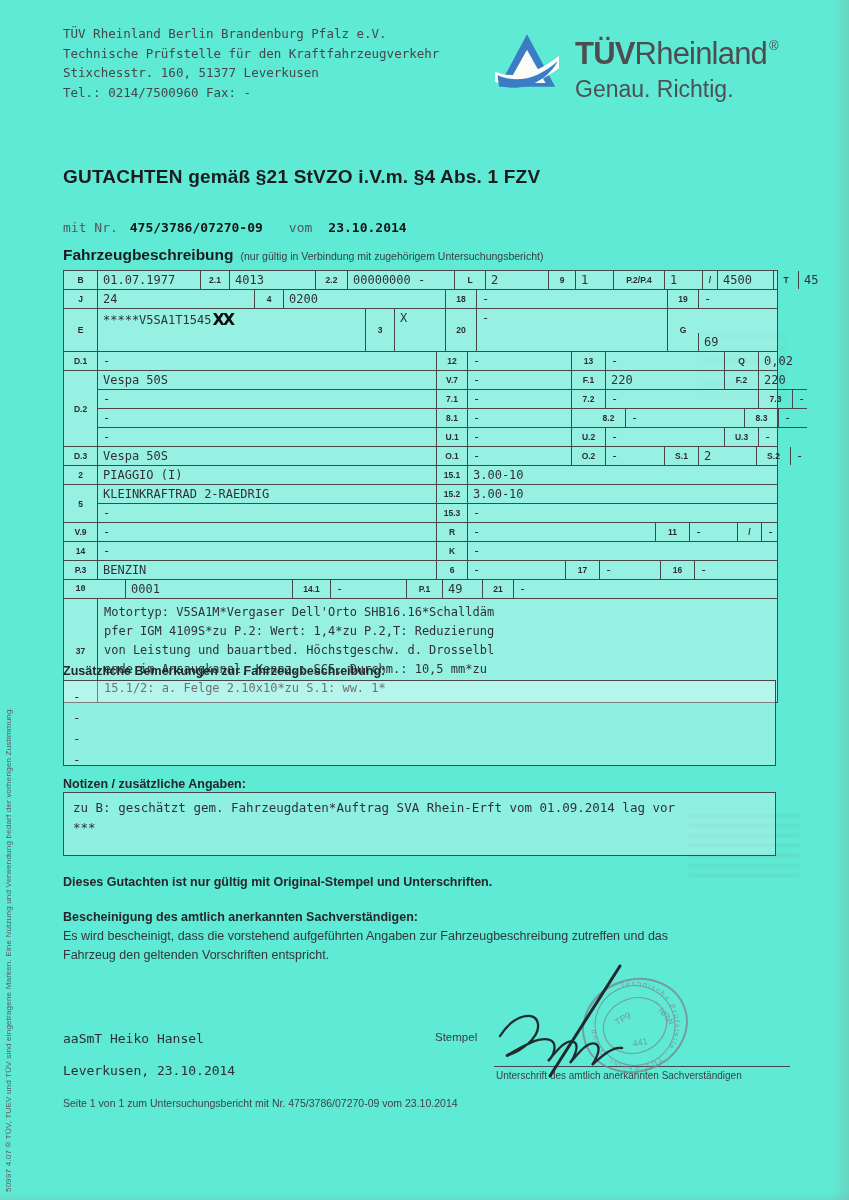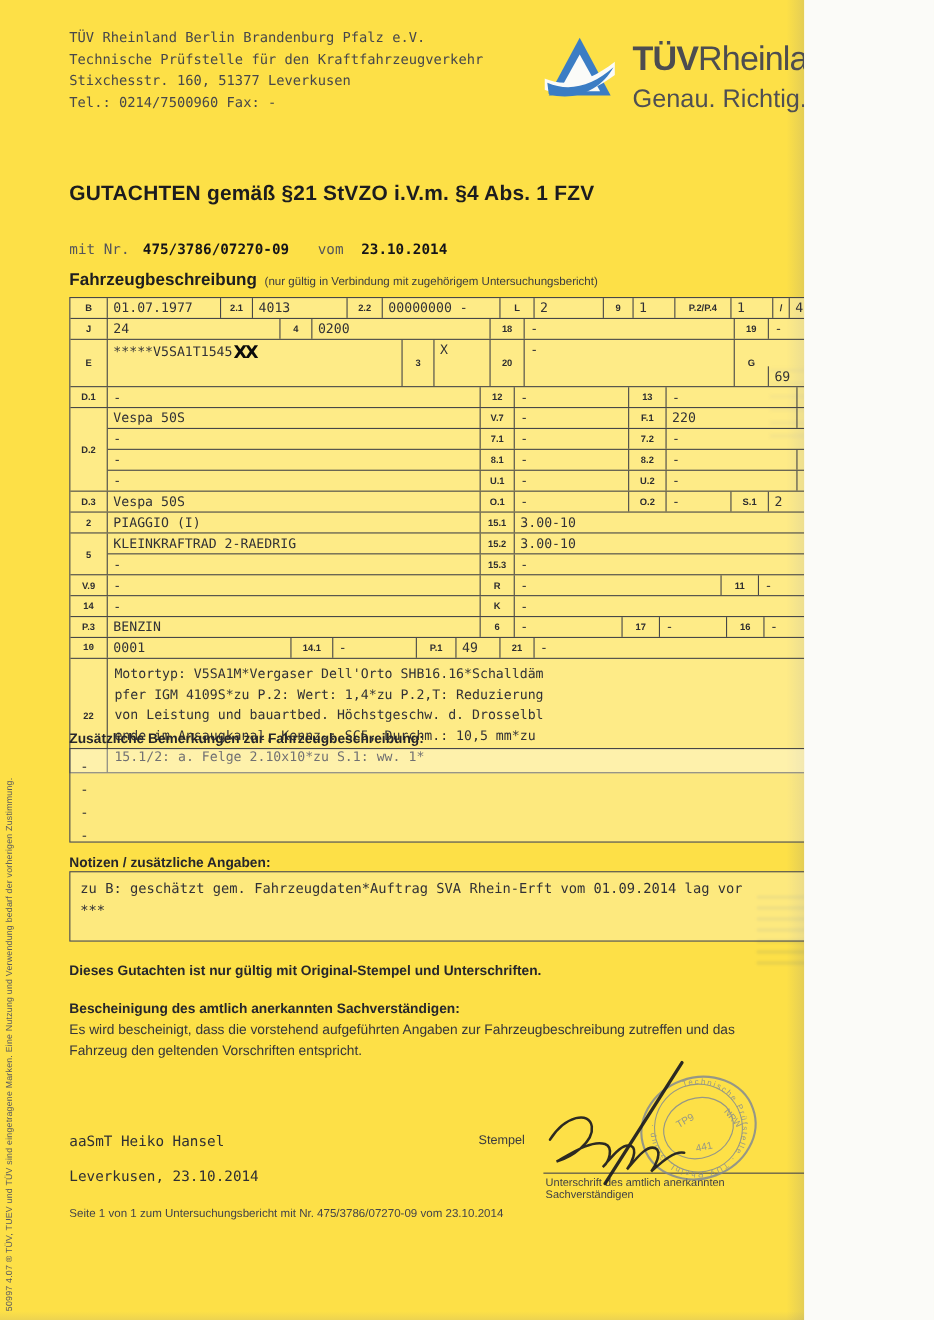--- a/index.html
+++ b/index.html
@@ -1,16 +1,16 @@
 <!DOCTYPE html>
 <html><head>
 <meta charset="utf-8">
 <style>
   html,body{margin:0;padding:0;background:#fbfbf8;}
-  .page{position:relative;width:731px;height:1200px;background:#fde047;overflow:hidden;
+  .page{position:relative;width:849px;height:1200px;background:#5eead4;overflow:hidden;
         font-family:"Liberation Sans",sans-serif;color:#2b2b2e;}
   
   .edge-r{position:absolute;right:0;top:0;width:16px;height:100%;
           background:linear-gradient(to left,rgba(140,140,135,.22),rgba(140,140,135,0));}
   .edge-b{position:absolute;left:0;bottom:0;width:100%;height:8px;
           background:linear-gradient(to top,rgba(140,140,135,.15),rgba(140,140,135,0));}
   .smudge-a{position:absolute;left:688px;top:814px;width:112px;height:64px;
           background:repeating-linear-gradient(180deg,rgba(118,134,114,.13) 0 3px,transparent 3px 10px);
           filter:blur(1.2px);}
   .smudge-b{position:absolute;left:700px;top:335px;width:86px;height:70px;
@@ -187,21 +187,21 @@
             <div class="tv" style="flex: 0 0 96px;">-</div>
             <div class="tl" style="flex: 0 0 33px;">7.2</div>
             <div class="tv" style="flex: 0 0 111px;">-</div>
             <div class="tl" style="flex: 0 0 33px; margin-left: 34px;">7.3</div>
             <div class="tv" style="flex: 0 0 46px;">-</div>
           </div>
           <div class="subrow">
             <div class="tv" style="flex: 0 0 331px;">-</div>
             <div class="tl" style="flex: 0 0 30px;">8.1</div>
             <div class="tv" style="flex: 0 0 96px;">-</div>
-            <div class="tl" style="flex: 0 0 33px;">8.2</div>
+            <div class="tl" style="flex: 0 0 33px; padding-left: 20px;">8.2</div>
             <div class="tv" style="flex: 0 0 111px;">-</div>
             <div class="tl" style="flex: 0 0 33px;">8.3</div>
             <div class="tv" style="flex: 0 0 46px;">-</div>
           </div>
           <div class="subrow">
             <div class="tv" style="flex: 0 0 331px;">-</div>
             <div class="tl" style="flex: 0 0 30px;">U.1</div>
             <div class="tv" style="flex: 0 0 96px;">-</div>
             <div class="tl" style="flex: 0 0 33px;">U.2</div>
             <div class="tv" style="flex: 0 0 111px;">-</div>
@@ -264,30 +264,30 @@
         <div class="tv" style="flex: 0 0 331px;">BENZIN</div>
         <div class="tl" style="flex: 0 0 30px;">6</div>
         <div class="tv" style="flex: 0 0 90px;">-</div>
         <div class="tl" style="flex: 0 0 33px;">17</div>
         <div class="tv" style="flex: 0 0 53px;">-</div>
         <div class="tl" style="flex: 0 0 33px;">16</div>
         <div class="tv" style="flex: 0 0 110px;">-</div>
       </div>
       <div class="trow">
         <div class="tl" style="flex: 0 0 33px; font-family: Liberation Mono, monospace;">10</div>
-        <div class="tv" style="flex: 0 0 159px;">0001</div>
+        <div class="tv" style="flex: 0 0 159px; margin-left: 28px;">0001</div>
         <div class="tl" style="flex: 0 0 37px;">14.1</div>
         <div class="tv" style="flex: 0 0 68px;">-</div>
         <div class="tl" style="flex: 0 0 35px;">P.1</div>
         <div class="tv" style="flex: 0 0 32px;">49</div>
         <div class="tl" style="flex: 0 0 30px;">21</div>
         <div class="tv" style="flex: 0 0 319px;">-</div>
       </div>
       <div class="trow">
-        <div class="tl" style="flex: 0 0 33px;">22</div>
+        <div class="tl" style="flex: 0 0 33px;">37</div>
         <div class="tbody22">Motortyp: V5SA1M*Vergaser Dell'Orto SHB16.16*Schalldäm
 pfer IGM 4109S*zu P.2: Wert: 1,4*zu P.2,T: Reduzierung
 von Leistung und bauartbed. Höchstgeschw. d. Drosselbl
 ende im Ansaugkanal, Kennz.: SC5, Durchm.: 10,5 mm*zu
 15.1/2: a. Felge 2.10x10*zu S.1: ww. 1*</div>
       </div>
     </div>
 
   <div class="sec-h h-remarks">Zusätzliche Bemerkungen zur Fahrzeugbeschreibung:</div>
   <div class="obox box-remarks">-

